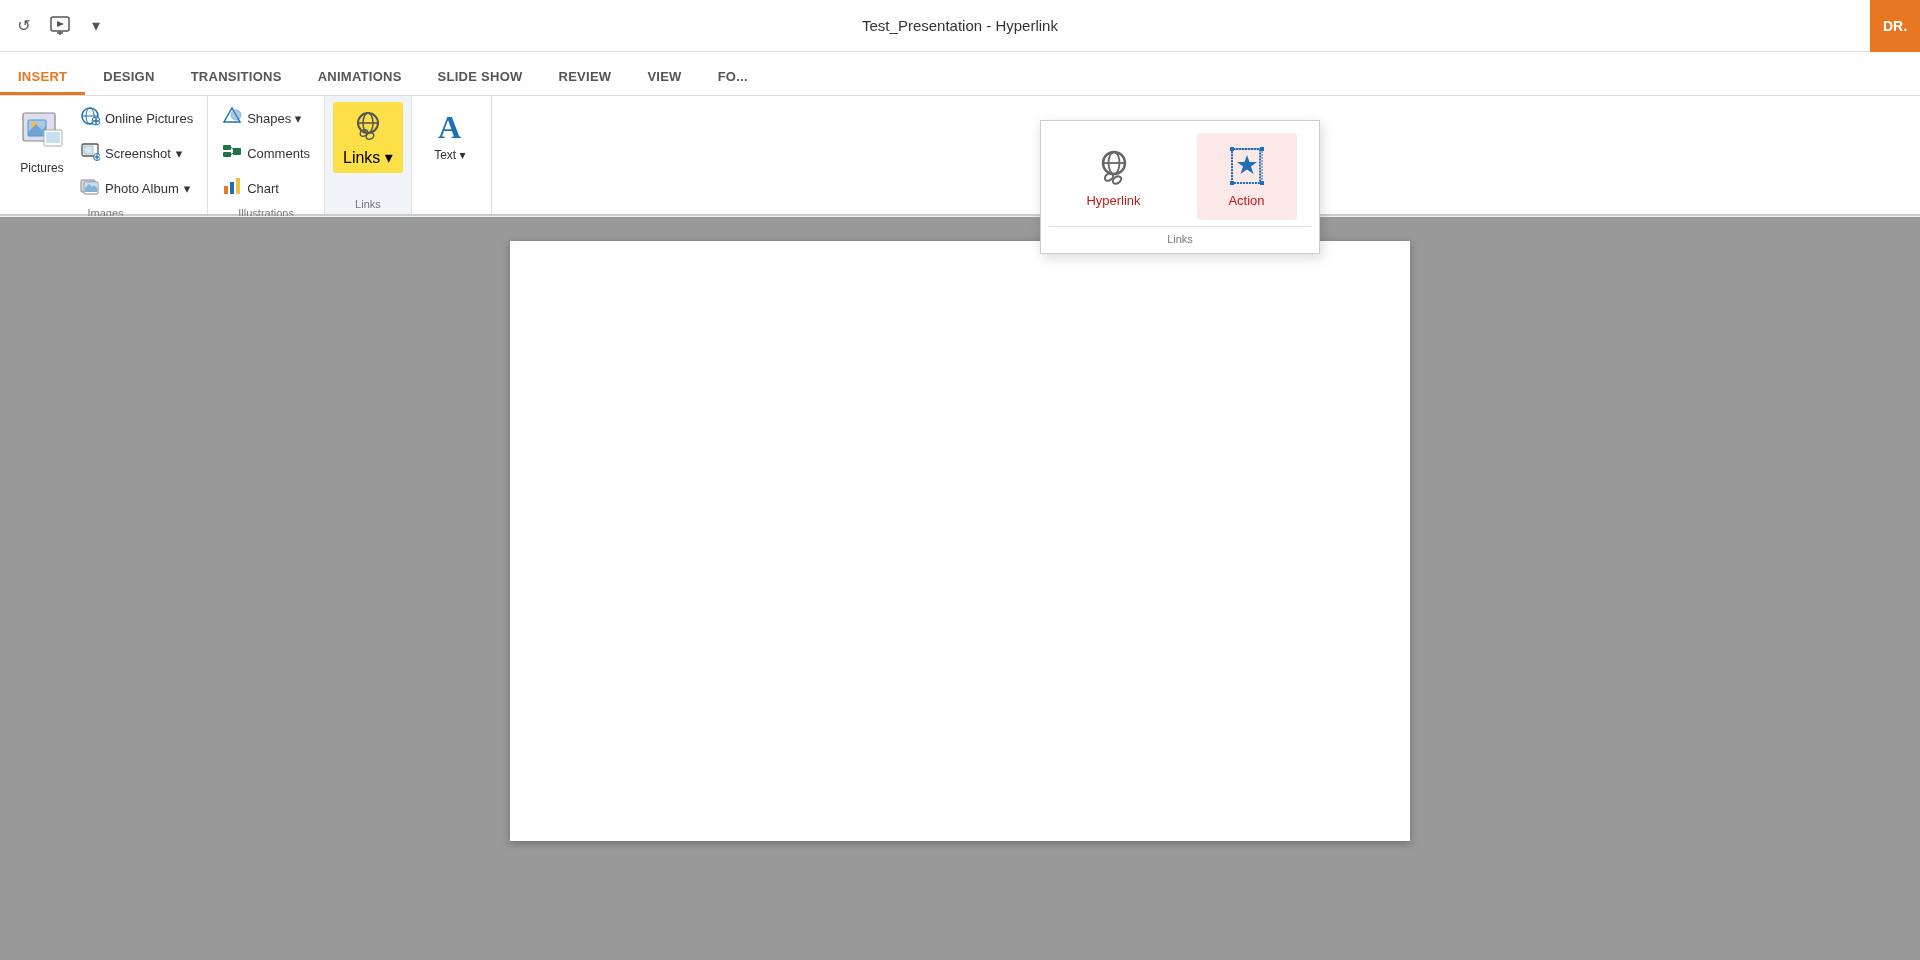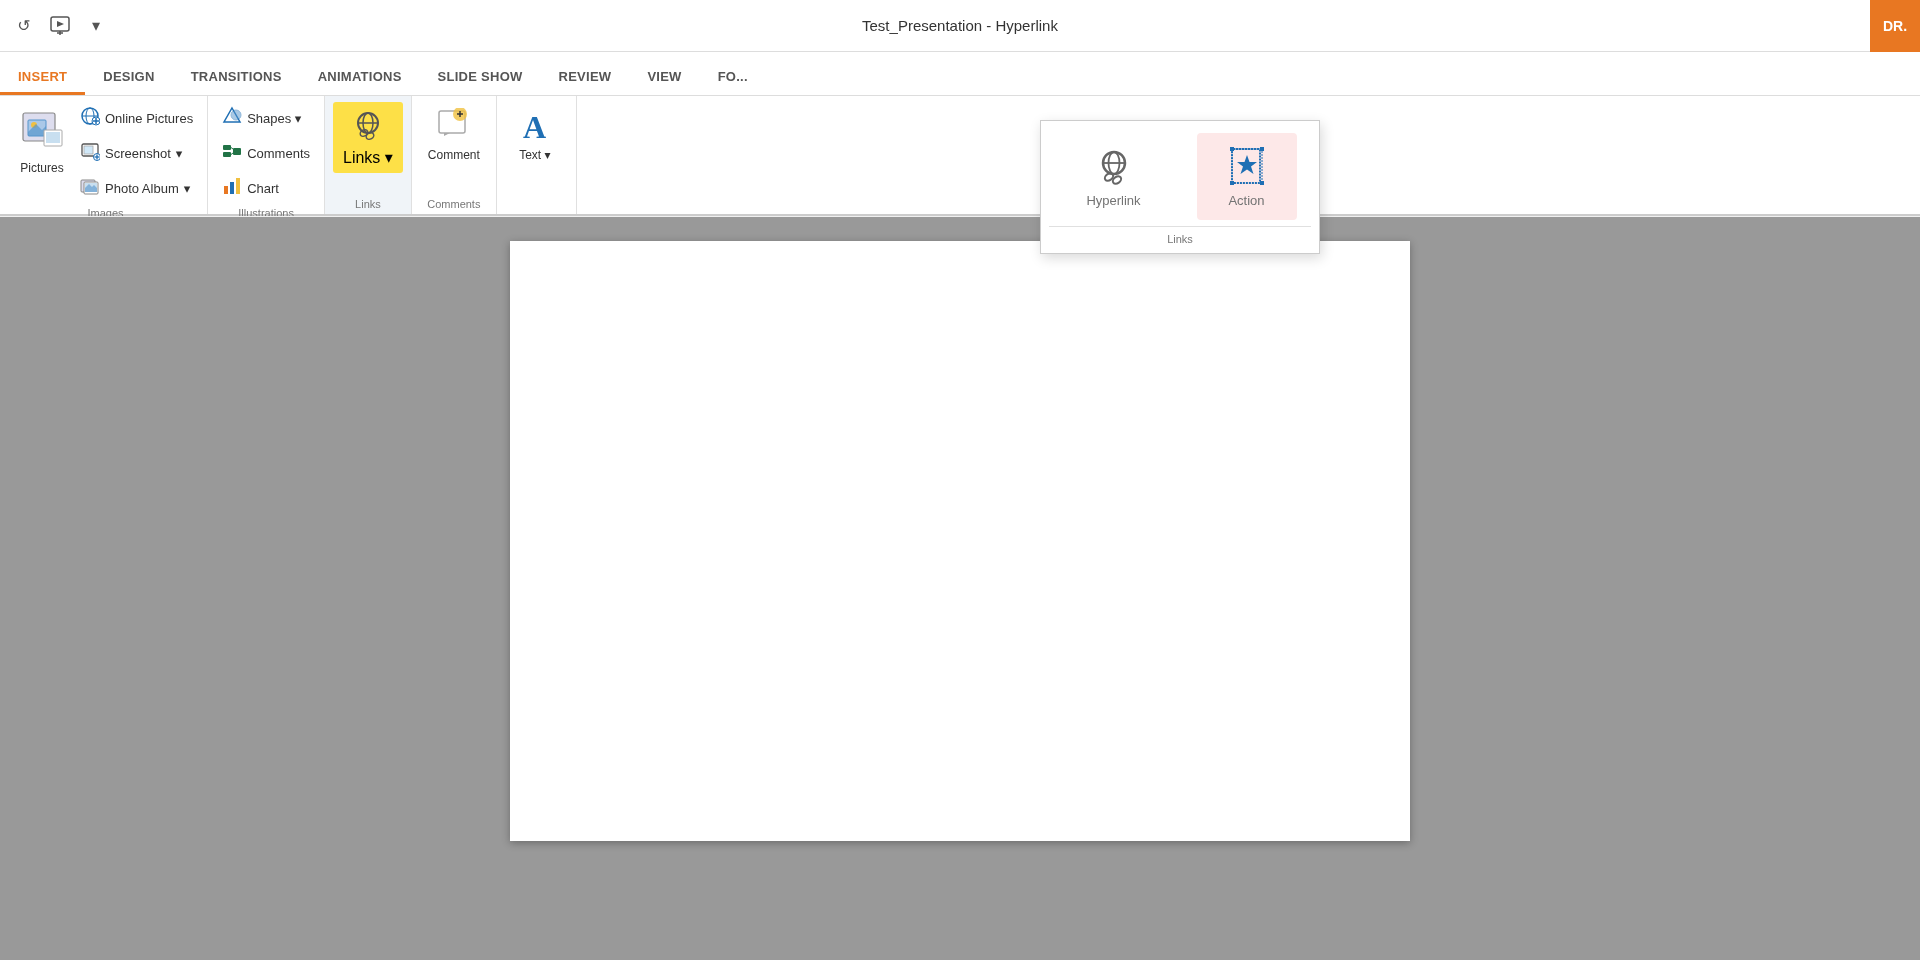--- a/index.html
+++ b/index.html
@@ -201,21 +201,21 @@
       display: flex;
       flex-direction: column;
       align-items: center;
       gap: 6px;
       padding: 12px 16px;
       cursor: pointer;
       border-radius: 4px;
       min-width: 100px;
     }
     .popup-btn.active-popup { background: #fde8e8; }
-    .popup-btn .popup-label { font-size: 13px; color: #737373; font-weight: 500; }
+    .popup-btn .popup-label { font-size: 13px; color: #b91c1c; font-weight: 500; }
     .popup-group-label {
       font-size: 11px;
       color: #777;
       text-align: center;
       margin-top: 6px;
       padding-top: 6px;
       border-top: 1px solid #e0e0e0;
     }
 
     
@@ -384,35 +384,20 @@
 
           <ellipse cx="14" cy="25" rx="4" ry="3" fill="none" stroke="#555" stroke-width="1.5" transform="rotate(-30,14,25)"></ellipse>
           <ellipse cx="20" cy="28" rx="4" ry="3" fill="none" stroke="#555" stroke-width="1.5" transform="rotate(-30,20,28)"></ellipse>
         </svg>
         <span class="btn-label">Links ▾</span>
       </div>
     </div>
     <div class="ribbon-group-label">Links</div>
   </div>
 
-  <div class="ribbon-group">
-    <div class="ribbon-group-items">
-      <div class="btn-large">
-        <svg width="36" height="36" viewBox="0 0 36 36">
-          <rect x="3" y="3" width="26" height="22" rx="2" fill="none" stroke="#aaa" stroke-width="1.5"></rect>
-          <circle cx="24" cy="6" r="7" fill="#f0c040" opacity="0.8"></circle>
-          <line x1="21" y1="6" x2="27" y2="6" stroke="#333" stroke-width="1.5"></line>
-          <line x1="24" y1="3" x2="24" y2="9" stroke="#333" stroke-width="1.5"></line>
-          <polygon points="8,28 8,25 14,25" fill="#aaa"></polygon>
-        </svg>
-        <span class="btn-label">Comment</span>
-      </div>
-    </div>
-    <div class="ribbon-group-label">Comments</div>
-  </div>
 
   <div class="ribbon-group">
     <div class="ribbon-group-items">
       <div class="btn-large">
         <svg width="36" height="36" viewBox="0 0 36 36">
           <text x="6" y="30" font-size="32" font-weight="bold" fill="#1f6fb4" font-family="serif">A</text>
         </svg>
         <span class="btn-label">Text ▾</span>
       </div>
     </div>

